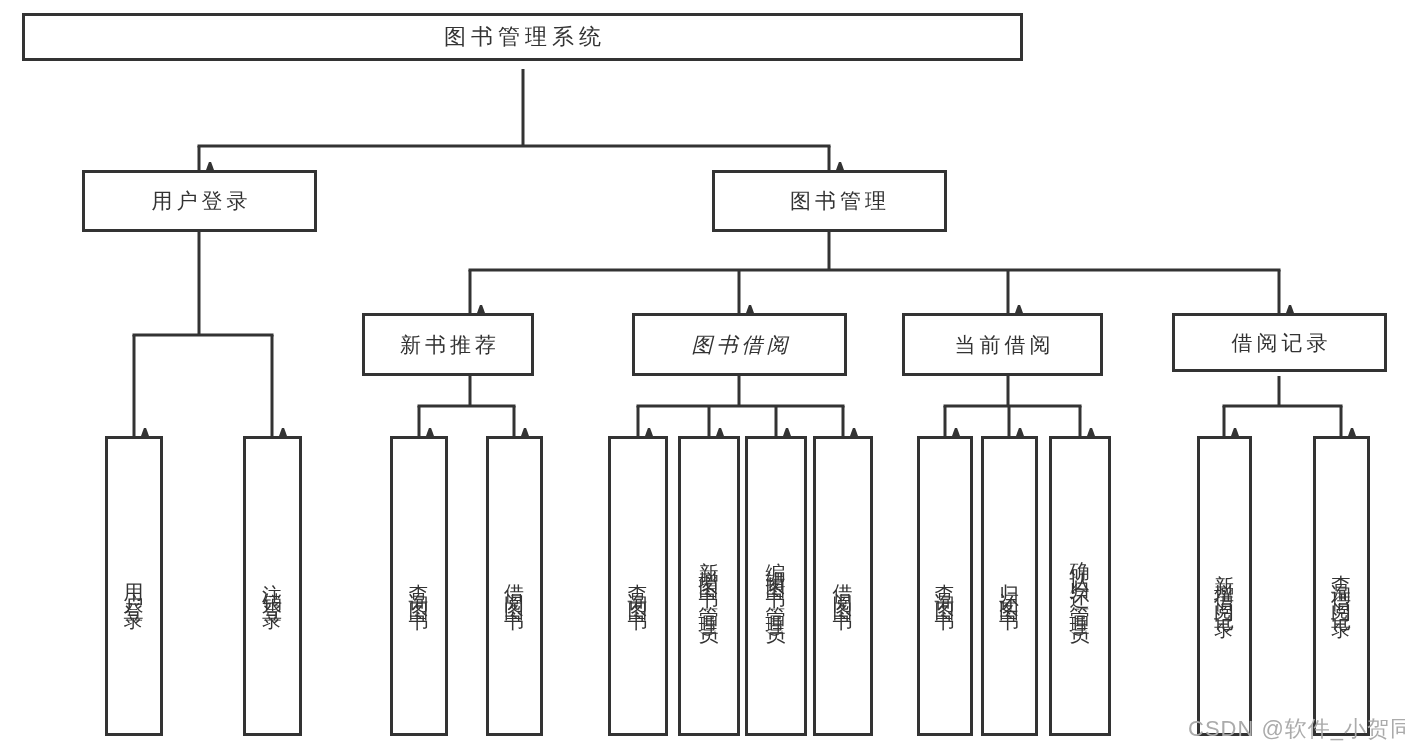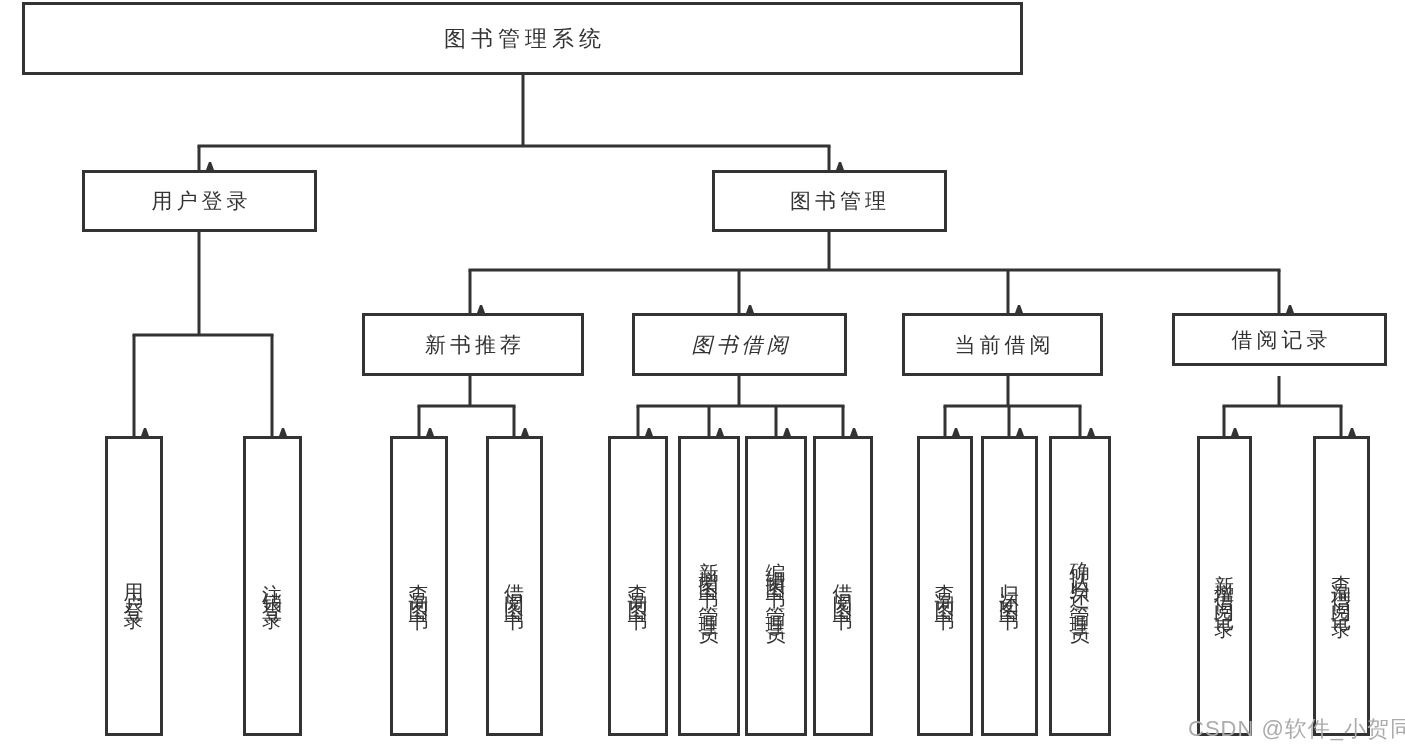--- a/index.html
+++ b/index.html
@@ -105,41 +105,41 @@
     <path d="M776 406 V436" marker-end="url(#arrowhead)"></path>
     <path d="M843 406 V436" marker-end="url(#arrowhead)"></path>
     <path d="M945 406 V436" marker-end="url(#arrowhead)"></path>
     <path d="M1009 406 V436" marker-end="url(#arrowhead)"></path>
     <path d="M1080 406 V436" marker-end="url(#arrowhead)"></path>
     <path d="M1224 406 V436" marker-end="url(#arrowhead)"></path>
     <path d="M1341 406 V436" marker-end="url(#arrowhead)"></path>
   </g>
 </svg>
 
-<div class="node" style="left:22px; top:2px; width:1001px; height:73px;">
+<div class="node" style="left:22px; top:13px; width:1001px; height:48px;">
   <span class="root-label">图书管理系统</span>
 </div>
 
 <div class="node" style="left:82px; top:170px; width:235px; height:62px;">
   <span class="h-label">用户登录</span>
 </div>
 <div class="node" style="left:712px; top:170px; width:235px; height:62px;padding-left:17px;">
   <span class="h-label">图书管理</span>
 </div>
 
-<div class="node" style="left:362px; top:313px; width:222px; height:63px;">
+<div class="node" style="left:362px; top:313px; width:172px; height:63px;">
   <span class="h-label">新书推荐</span>
 </div>
 <div class="node" style="left:632px; top:313px; width:215px; height:63px;font-style:italic;">
   <span class="h-label">图书借阅</span>
 </div>
 <div class="node" style="left:902px; top:313px; width:201px; height:63px;">
   <span class="h-label">当前借阅</span>
 </div>
-<div class="node" style="left:1172px; top:313px; width:215px; height:53px;">
+<div class="node" style="left:1172px; top:313px; width:215px; height:59px;">
   <span class="h-label">借阅记录</span>
 </div>
 
 <div class="node" style="left:105px; top:436px; width:58px; height:300px;">
   <span class="vtext">用户登录</span>
 </div>
 <div class="node" style="left:243px; top:436px; width:59px; height:300px;">
   <span class="vtext">注销登录</span>
 </div>
 <div class="node" style="left:390px; top:436px; width:58px; height:300px;">

